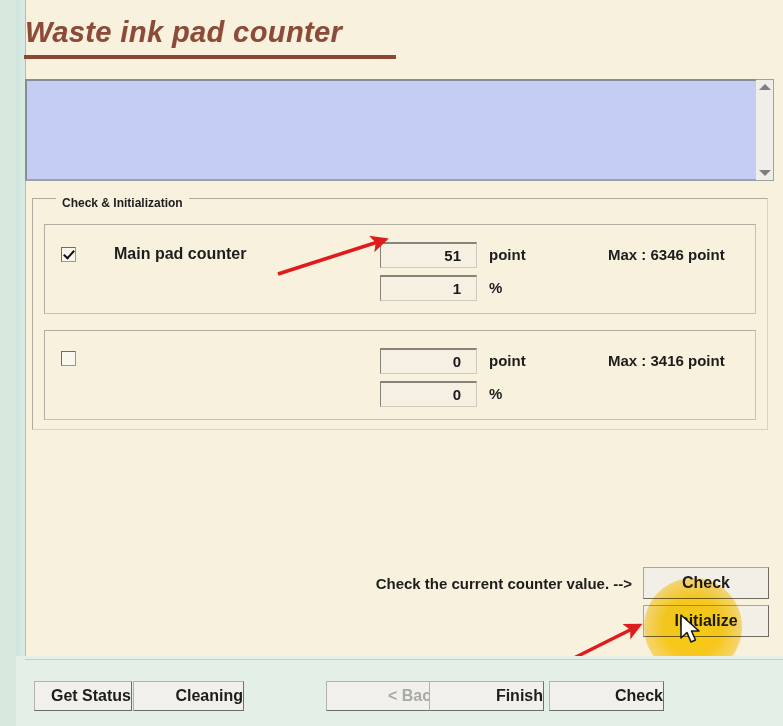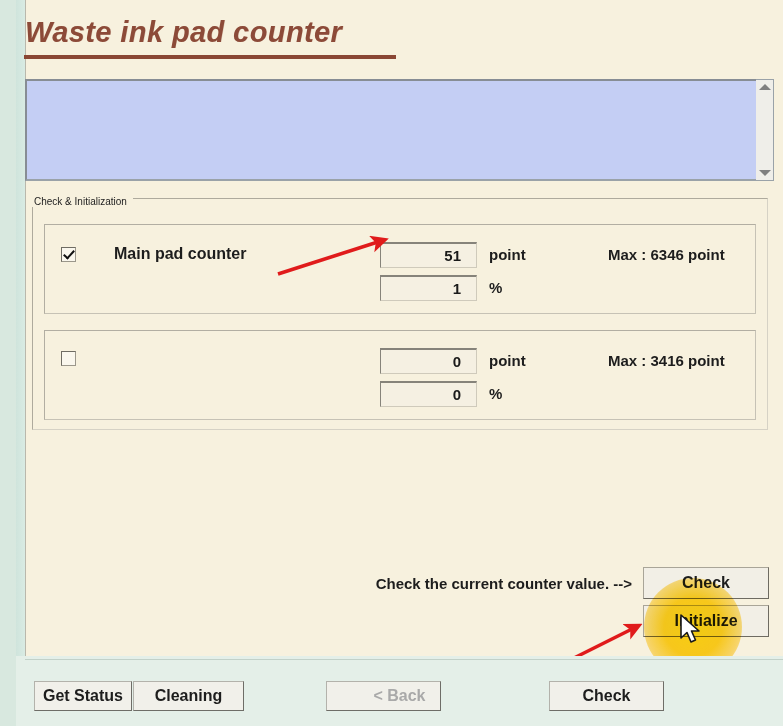--- a/index.html
+++ b/index.html
@@ -100,25 +100,25 @@
     position: absolute;
     left: 16px; top: 198px;
     width: 736px; height: 232px;
     border: 1px solid #aeaa9d;
     border-right-color: #d6d2c5;
     border-bottom-color: #d6d2c5;
     box-sizing: border-box;
   }
   #group-box-title {
     position: absolute;
-    left: 12px; top: 196px;
+    left: 40px; top: 196px;
     background: #f7f1de;
     padding: 0 6px;
-    font-size: 10px;
-    font-weight: normal;
+    font-size: 12px;
+    font-weight: bold;
     color: #1d1d1d;
     white-space: nowrap;
   }
 
   
   .counter-row {
     position: absolute;
     left: 28px;
     width: 712px;
     height: 90px;
@@ -279,21 +279,21 @@
     top: 681px;
     height: 30px;
     background: #f1f0ea;
     border: 1px solid #b3b2ab;
     border-right-color: #6e6d67;
     border-bottom-color: #6e6d67;
     box-sizing: border-box;
     font-size: 16px;
     font-weight: bold;
     color: #1d1d1d;
-    text-align: center;
+    text-align: right;
     line-height: 28px;
     cursor: default;
   }
   .bottom-btn.disabled { color: #a9a9a9; padding-left: 32px; }
   #btn-get-status { left: 18px;  width: 98px; }
   #btn-cleaning   { left: 117px; width: 111px; }
   #btn-back       { left: 310px; width: 115px; }
   #btn-finish     { left: 413px; width: 115px; }
   #btn-cancel     { left: 533px; width: 115px; }
 
@@ -374,15 +374,16 @@
     <line x1="262" y1="274" x2="368" y2="240" stroke="#e01b1b" stroke-width="3.6" marker-end="url(#redhead)"></line>
     <line x1="550" y1="662" x2="622" y2="626" stroke="#e01b1b" stroke-width="3.6" marker-end="url(#redhead)"></line>
   </svg>
 
   <div id="bottom-bar"></div>
   <div id="bottom-divider"></div>
 
   <div class="bottom-btn" id="btn-get-status">Get Status</div>
   <div class="bottom-btn" id="btn-cleaning">Cleaning</div>
   <div class="bottom-btn disabled" id="btn-back">&lt; Back</div>
+  <div class="bottom-btn" id="btn-finish">Finish</div>
   <div class="bottom-btn" id="btn-cancel">Check</div>
 
 </div>
 
 </body></html>

